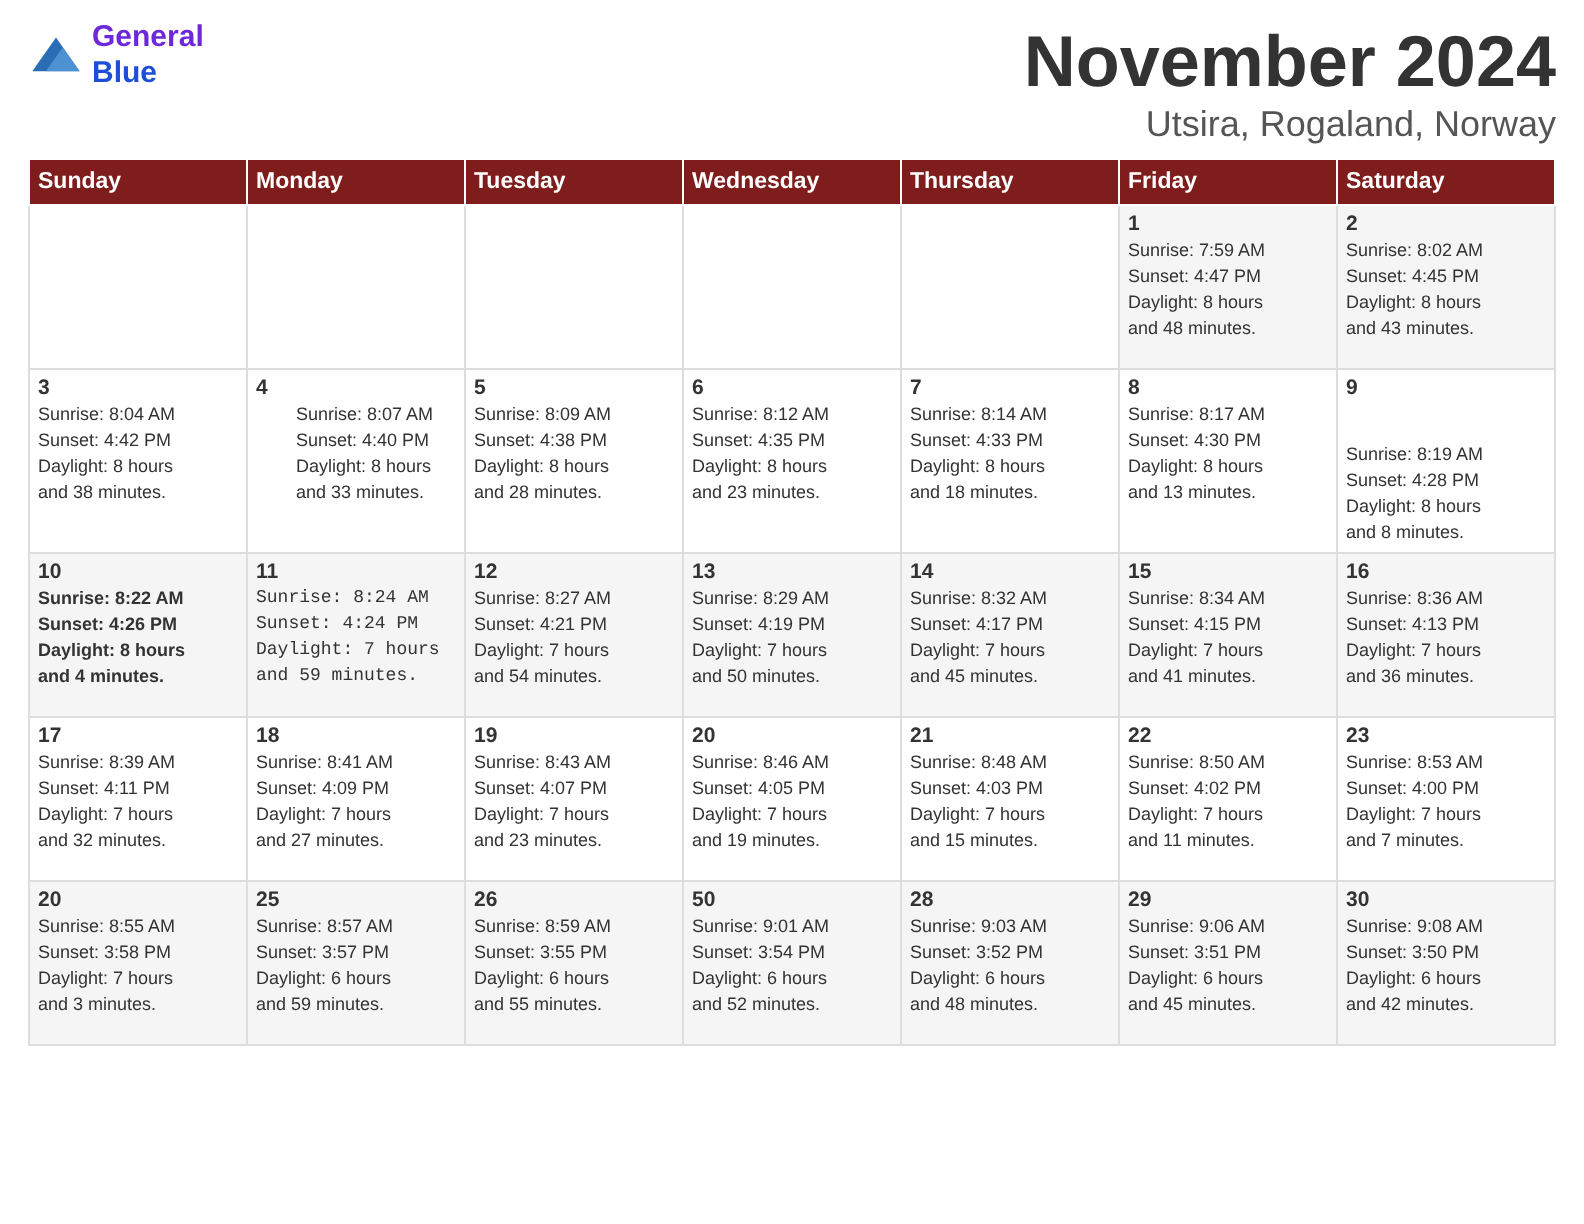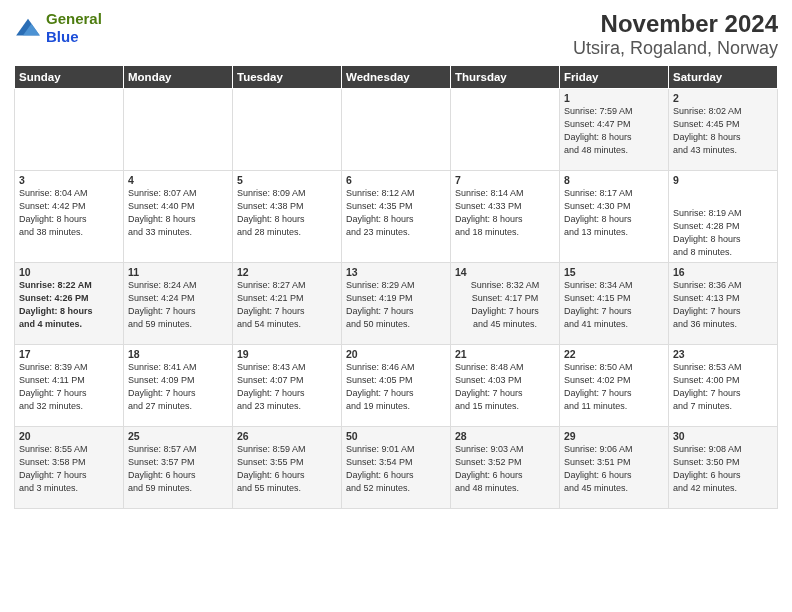--- a/index.html
+++ b/index.html
@@ -26,35 +26,35 @@
       gap: 4px;
     }
     .logo-icon {
       width: 28px;
       height: 22px;
     }
     .title-block {
       text-align: right;
     }
     .month-year {
-      font-size: 24px;
+      font-size: 36px;
       font-weight: bold;
       color: #333;
     }
     .location {
       font-size: 18px;
       color: #555;
     }
     table {
       width: 100%;
       border-collapse: collapse;
       table-layout: fixed;
     }
     thead tr th {
-      background-color: #404040;
+      background-color: #7f1d1d;
       color: #fff;
       font-size: 11.5px;
       font-weight: bold;
       padding: 5px 4px;
       text-align: left;
       border: 1px solid #fff;
     }
     tbody tr td {
       vertical-align: top;
       font-size: 9px;
@@ -89,21 +89,21 @@
 <body>
 
 <div class="container">
   <div class="header-row">
     <div class="logo">
       <svg class="logo-icon" viewBox="0 0 32 26" xmlns="http://www.w3.org/2000/svg">
         <polygon points="16,2 30,22 2,22" fill="#2a6db5"></polygon>
         <polygon points="20,8 30,22 10,22" fill="#5ba3e0" opacity="0.7"></polygon>
       </svg>
       <div>
-        <span style="font-size:15px;font-weight:bold;color:#4d7c0f;">General</span><br>
+        <span style="font-size:15px;font-weight:bold;color:#6d28d9;">General</span><br>
         <span style="font-size:15px;font-weight:bold;color:#1d4ed8;">Blue</span>
       </div>
     </div>
     <div class="title-block">
       <div class="month-year">November 2024</div>
       <div class="location">Utsira, Rogaland, Norway</div>
     </div>
   </div>
 
   <table>
@@ -143,21 +143,21 @@
         <tr>
           <td>
             <span class="day-num">3</span>
             <div class="day-info" style="white-space: pre-wrap;">Sunrise: 8:04 AM
 Sunset: 4:42 PM
 Daylight: 8 hours
 and 38 minutes.</div>
           </td>
           <td>
             <span class="day-num">4</span>
-            <div class="day-info" style="white-space: pre-wrap;">Sunrise: 8:07 AM
+            <div class="day-info" style="white-space: pre-wrap; margin-left: 20px;">Sunrise: 8:07 AM
 Sunset: 4:40 PM
 Daylight: 8 hours
 and 33 minutes.</div>
           </td>
           <td>
             <span class="day-num">5</span>
             <div class="day-info" style="white-space: pre-wrap;">Sunrise: 8:09 AM
 Sunset: 4:38 PM
 Daylight: 8 hours
 and 28 minutes.</div>
@@ -194,42 +194,42 @@
         <tr>
           <td>
             <span class="day-num">10</span>
             <div class="day-info" style="white-space: pre-wrap; font-weight: bold;">Sunrise: 8:22 AM
 Sunset: 4:26 PM
 Daylight: 8 hours
 and 4 minutes.</div>
           </td>
           <td>
             <span class="day-num">11</span>
-            <div class="day-info" style="white-space: pre-wrap;">Sunrise: 8:24 AM
+            <div class="day-info" style="white-space: pre-wrap; font-family: Liberation Mono, monospace;">Sunrise: 8:24 AM
 Sunset: 4:24 PM
 Daylight: 7 hours
 and 59 minutes.</div>
           </td>
           <td>
             <span class="day-num">12</span>
             <div class="day-info" style="white-space: pre-wrap;">Sunrise: 8:27 AM
 Sunset: 4:21 PM
 Daylight: 7 hours
 and 54 minutes.</div>
           </td>
           <td>
             <span class="day-num">13</span>
             <div class="day-info" style="white-space: pre-wrap;">Sunrise: 8:29 AM
 Sunset: 4:19 PM
 Daylight: 7 hours
 and 50 minutes.</div>
           </td>
           <td>
             <span class="day-num">14</span>
-            <div class="day-info" style="white-space: pre-wrap; text-align: center;">Sunrise: 8:32 AM
+            <div class="day-info" style="white-space: pre-wrap;">Sunrise: 8:32 AM
 Sunset: 4:17 PM
 Daylight: 7 hours
 and 45 minutes.</div>
           </td>
           <td>
             <span class="day-num">15</span>
             <div class="day-info" style="white-space: pre-wrap;">Sunrise: 8:34 AM
 Sunset: 4:15 PM
 Daylight: 7 hours
 and 41 minutes.</div>

